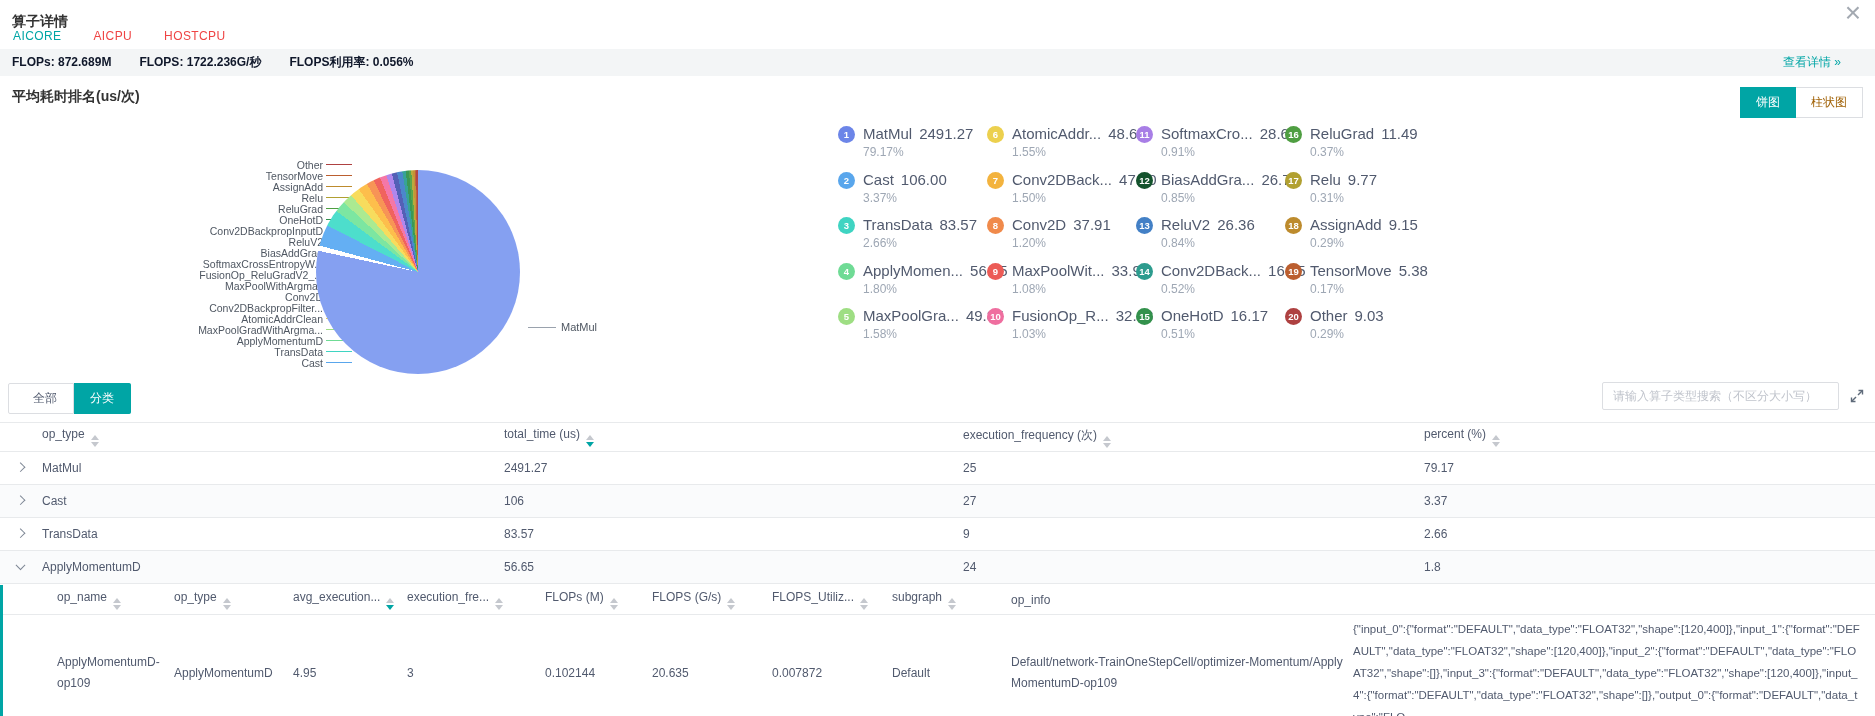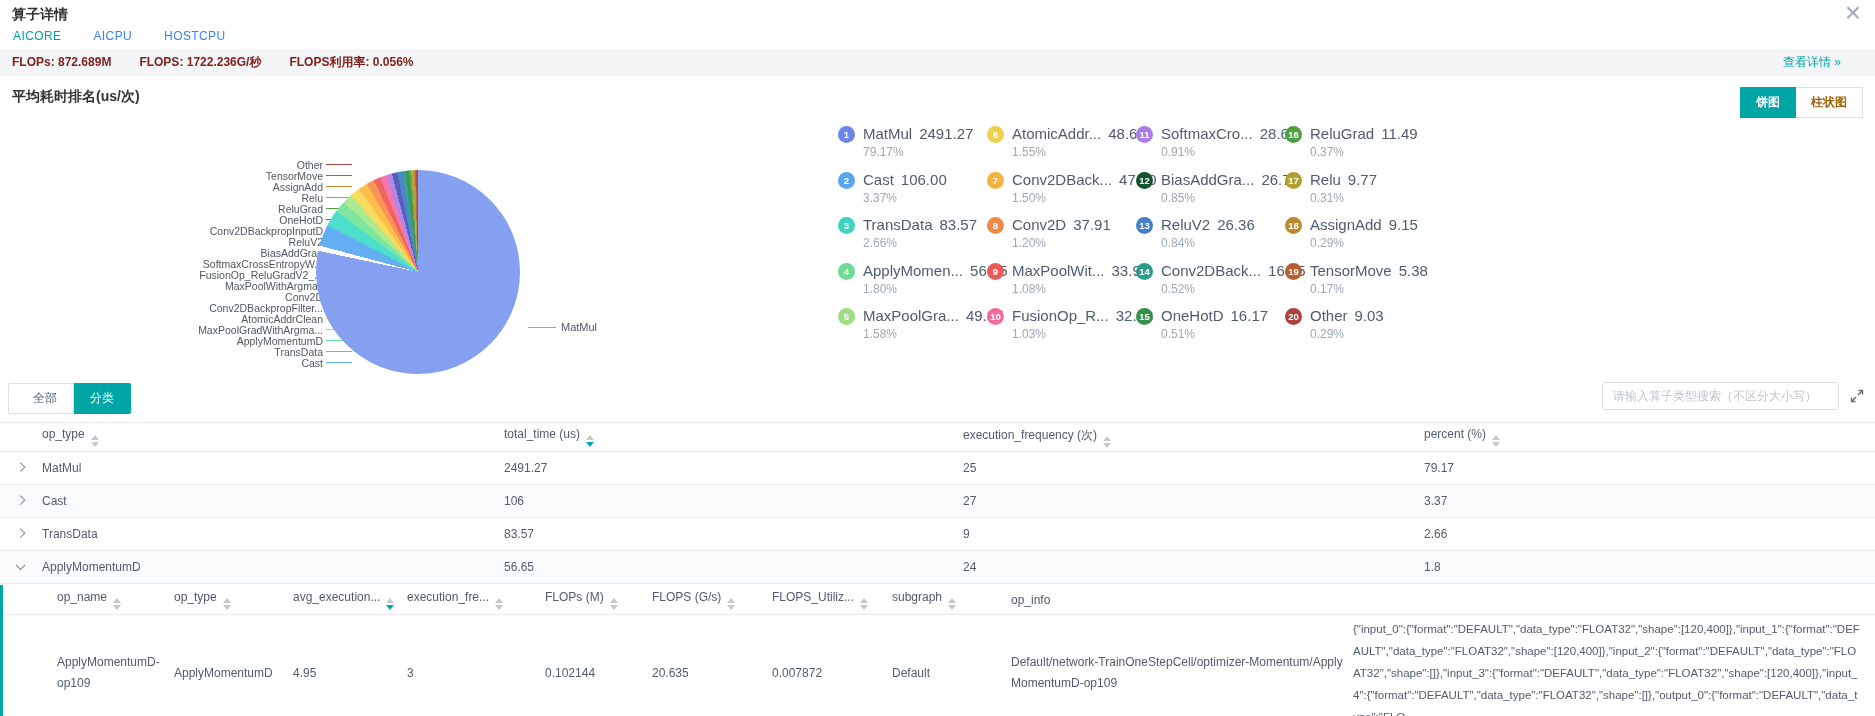--- a/index.html
+++ b/index.html
@@ -4,32 +4,32 @@
 <style>
   :root{ --accent:#00a5a5; --border:#e8eaec; --txt:#515a6e; }
   *{box-sizing:border-box;}
   html,body{margin:0;padding:0;}
   body{
     width:1875px;height:716px;position:relative;overflow:hidden;
     background:#fff;color:var(--txt);
     font-family:"Liberation Sans","DejaVu Sans",sans-serif;font-size:12px;
   }
   
-  .titlebar{position:absolute;top:6px;left:12px;}
+  .titlebar{position:absolute;top:13px;left:12px;}
   .title{font-size:14px;font-weight:bold;color:#333;}
   .close{position:absolute;top:0px;right:14px;font-size:28px;line-height:26px;color:#a3a9b1;cursor:pointer;font-weight:300;}
   .tabbar{position:absolute;top:27px;left:12px;}
-  .tab{display:inline-block;margin-right:30px;font-size:12px;color:#3b82f6;padding:2px 1px 6px;cursor:pointer;letter-spacing:.4px;}
+  .tab{display:inline-block;margin-right:30px;font-size:12px;color:#ef4444;padding:2px 1px 6px;cursor:pointer;letter-spacing:.4px;}
   .tab.active{color:var(--accent);border-bottom:2px solid var(--accent);}
   .flopsbar{position:absolute;top:49px;left:0;right:0;height:27px;background:#f3f5f6;display:flex;align-items:center;padding:0 12px;}
-  .metric{font-size:12px;font-weight:bold;color:#7f1d1d;margin-right:28px;}
+  .metric{font-size:12px;font-weight:bold;color:#0f172a;margin-right:28px;}
   .detail-link{margin-left:auto;margin-right:22px;color:var(--accent);font-size:12px;cursor:pointer;text-decoration:none;}
   
   .section-title{position:absolute;top:88px;left:12px;font-size:14px;font-weight:bold;color:#333;}
-  .view-toggle{position:absolute;top:87px;right:12px;display:flex;font-weight:bold;}
+  .view-toggle{position:absolute;top:87px;right:12px;display:flex;}
   .vt-btn{font-size:12px;padding:6px 15px;border:1px solid #dcdee2;background:#fff;color:#a16207;cursor:pointer;}
   .vt-btn + .vt-btn{border-left:none;}
   .vt-btn.active{background:var(--accent);border-color:var(--accent);color:#fff;}
   .chart-area{position:absolute;top:118px;left:0;right:0;height:262px;}
   .pie{position:absolute;left:316px;top:52px;width:204px;height:204px;border-radius:50%;filter:saturate(.92) brightness(1.06);}
   .pie-labels{position:absolute;left:30px;top:41px;width:322px;}
   .pl-row{display:flex;justify-content:flex-end;align-items:center;height:11px;font-size:10.5px;color:#4f5762;white-space:nowrap;}
   .pl-line{width:26px;height:1px;margin-left:3px;flex:none;}
   .callout{position:absolute;left:528px;top:203px;display:flex;align-items:center;font-size:11px;color:#4f5762;}
   .callout-line{width:28px;height:1px;background:#9aa2ad;margin-right:5px;}

